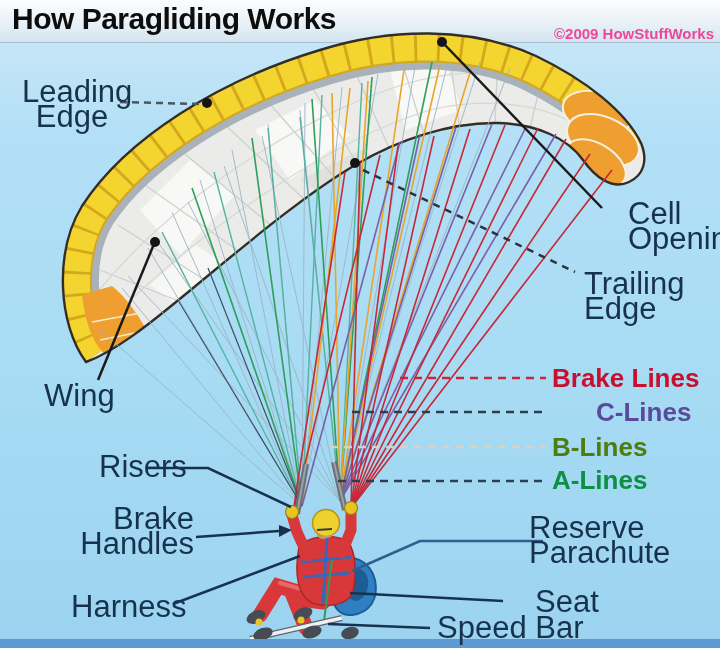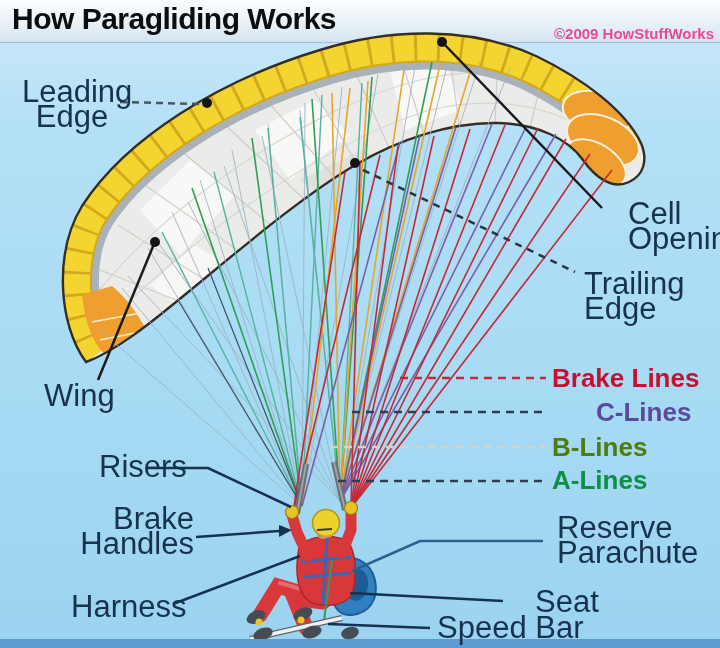--- a/index.html
+++ b/index.html
@@ -27,21 +27,21 @@
   .legend.clines{color:#5a4a9e;}
   .legend.blines{color:#4d7c0f;text-align:center;}
   .legend.alines{color:#0e8f46;}
   #lbl-leading{left:22px;top:79px;width:100px;}
   #lbl-cell{left:604px;top:201px;margin-left:24px;}
   #lbl-trailing{left:584px;top:271px;}
   #lbl-wing{left:44px;top:383px;}
   #lbl-risers{left:71px;top:454px;margin-left:28px;}
   #lbl-brakehandles{left:60px;top:506px;width:134px;text-align:right;}
   #lbl-harness{left:71px;top:594px;}
-  #lbl-reserve{left:557px;top:515px;}
+  #lbl-reserve{left:529px;top:515px;}
   #lbl-seat{left:535px;top:589px;text-align:center;}
   #lbl-speedbar{left:437px;top:615px;}
   #lbl-brakelines{left:552px;top:367px;}
   #lbl-clines{left:552px;top:401px;margin-left:44px;}
   #lbl-blines{left:552px;top:436px;}
   #lbl-alines{left:552px;top:469px;}
 </style>
 </head>
 <body>
 

